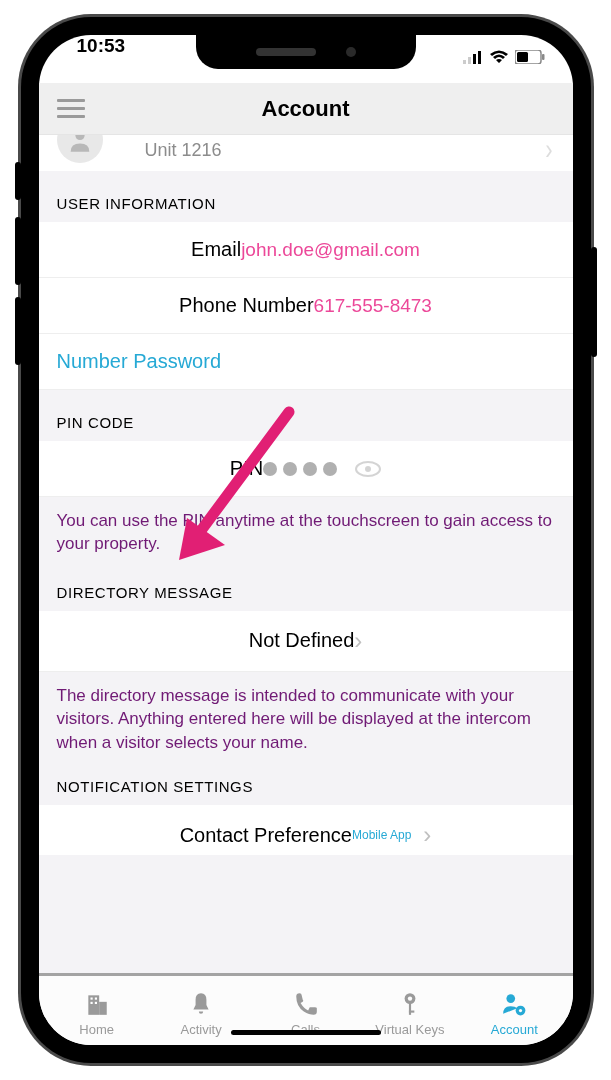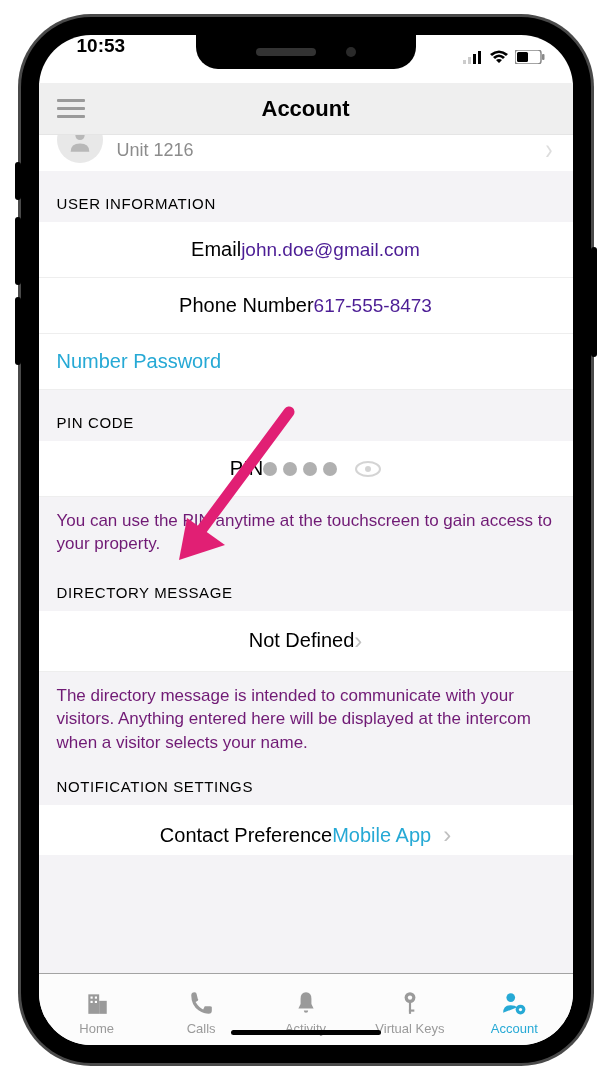--- a/index.html
+++ b/index.html
@@ -18,42 +18,42 @@
     .status-bar { height: 48px; display: flex; justify-content: space-between; padding: 0 28px 4px 38px; font-weight: 600; font-size: 19px; }
     .status-right { display: flex; align-items: center; gap: 6px; }
 
     .header { background: #efefef; height: 52px; display: flex; align-items: center; justify-content: center; position: relative; border-bottom:1px solid #e5e5e5;}
     .menu-icon { position: absolute; left: 18px; top: 50%; transform: translateY(-50%); width: 28px; height: 20px; cursor:pointer;}
     .menu-icon span{display:block;height:3px;background:#9a9a9a;margin-bottom:5px;border-radius:1px;}
     .header-title { font-size: 22px; font-weight: 700; color: #000; }
 
     .content { flex: 1; overflow: hidden; background:#f4f3f6; position:relative;}
 
-    .profile-row { background: #fff; display: flex; align-items: center; padding: 2px 18px 8px; position:relative; }
+    .profile-row { background: #fff; display: flex; align-items: center; padding: 2px 18px 8px; position:relative;gap:28px; }
     .avatar { width: 46px; height: 46px; background: #e8e8e8; border-radius: 50%; display: flex; align-items: center; justify-content: center; margin-right: 14px; margin-top:-20px;}
     .avatar svg{width:28px;height:28px;fill:#b8b8b8;}
     .profile-sub{color:#8c8c8c;font-size:18px;}
     .chev-r{position:absolute;right:20px;top:2px;color:#bdbdbd;font-size:22px;transform:scaleY(1.3);opacity:0.5;}
 
     .section-header { padding: 24px 18px 10px; color: #000000; font-size: 15px; letter-spacing: 0.6px; font-weight:400;}
     .row { background: #fff; display: flex; justify-content: center; align-items: center; padding: 16px 18px; border-bottom: 1px solid #eee; position:relative;}
     .row-label { font-size: 20px; color: #000; }
-    .row-value { font-size: 19px; color: #4c1d95; }
+    .row-value { font-size: 19px; color: #ec4899; }
     .link-row { background: #fff; padding: 16px 18px; color: #26a9d5; font-size: 20px; border-bottom:1px solid #eee;}
     .dots{display:flex;gap:6px;align-items:center;margin-right:8px;}
     .dot{width:14px;height:14px;background:#b0b0b0;border-radius:50%;}
     .eye-icon{color:#b8b8b8;opacity:0.6;}
     .pin-right{display:flex;align-items:center;gap:10px;}
     .footnote{padding:12px 18px 18px;color:#701a75;font-size:17px;line-height:1.38;}
     .row-chev{color:#c0c0c0;font-size:24px;font-weight:300;}
-    .row-value-link{color:#26a9d5;font-size:20px;margin-right:12px;}
+    .row-value-link{color:#26a9d5;font-size:12px;margin-right:12px;}
 
     .arrow-overlay{position:absolute;left:70px;top:265px;pointer-events:none;z-index:50;}
 
-    .tab-bar { height: 72px; background: #fcfcfc; border-top: 1px solid #a3a3a3; display: flex; justify-content: space-around; align-items: center; padding: 5px 6px 0;}
+    .tab-bar { height: 72px; background: #fcfcfc; border-top: 3px solid #a3a3a3; display: flex; justify-content: space-around; align-items: center; padding: 5px 6px 0;}
     .tab { display:flex;flex-direction:column;align-items:center;gap:4px;color:#9a9a9a;font-size:12px;cursor:pointer;flex:1;}
     .tab.active{color:#26a9d5;}
     .tab-icon{height:28px;display:flex;align-items:center;justify-content:center;}
     .tab-icon svg{width:26px;height:26px;}
     .tab span.lbl{font-size:13px;}
 
     .home-indicator{position:absolute;bottom:10px;left:50%;transform:translateX(-50%);width:150px;height:5px;background:#000;border-radius:3px;}
   </style>
 </head>
 <body>
@@ -175,32 +175,32 @@
               <rect x="10" y="6" width="2" height="2" fill="#fff"></rect>
               <rect x="6" y="10" width="2" height="2" fill="#fff"></rect>
               <rect x="10" y="10" width="2" height="2" fill="#fff"></rect>
             </svg>
           </div>
         <span class="lbl">Home</span>
       </div>
       <div class="tab">
         <div class="tab-icon">
             <svg viewBox="0 0 24 24" fill="#9a9a9a">
+              <path d="M12 2 Q7 2 7 8 L7 13 L5 17 L19 17 L17 13 L17 8 Q17 2 12 2 Z M10 19 Q10 21 12 21 Q14 21 14 19 Z"></path>
+            </svg>
+          </div>
+        <span class="lbl">Activity</span>
+      </div>
+      <div class="tab">
+        <div class="tab-icon">
+            <svg viewBox="0 0 24 24" fill="#9a9a9a">
               <path d="M6 2 Q3 2 3 5 Q3 14 10 19 Q15 22 19 22 Q22 22 22 19 L22 16 Q22 15 20 15 L16 15 Q15 15 15 16 L14 18 Q10 16 7 11 L9 10 Q10 9 9 8 L8 4 Q8 2 6 2 Z"></path>
             </svg>
           </div>
         <span class="lbl">Calls</span>
-      </div>
-      <div class="tab">
-        <div class="tab-icon">
-            <svg viewBox="0 0 24 24" fill="#9a9a9a">
-              <path d="M12 2 Q7 2 7 8 L7 13 L5 17 L19 17 L17 13 L17 8 Q17 2 12 2 Z M10 19 Q10 21 12 21 Q14 21 14 19 Z"></path>
-            </svg>
-          </div>
-        <span class="lbl">Activity</span>
       </div>
       <div class="tab">
         <div class="tab-icon">
             <svg viewBox="0 0 24 24" fill="#9a9a9a">
               <circle cx="12" cy="7" r="5"></circle>
               <circle cx="12" cy="7" r="2" fill="#fcfcfc"></circle>
               <rect x="11" y="11" width="2" height="11"></rect>
               <rect x="11" y="18" width="5" height="2"></rect>
             </svg>
           </div>

